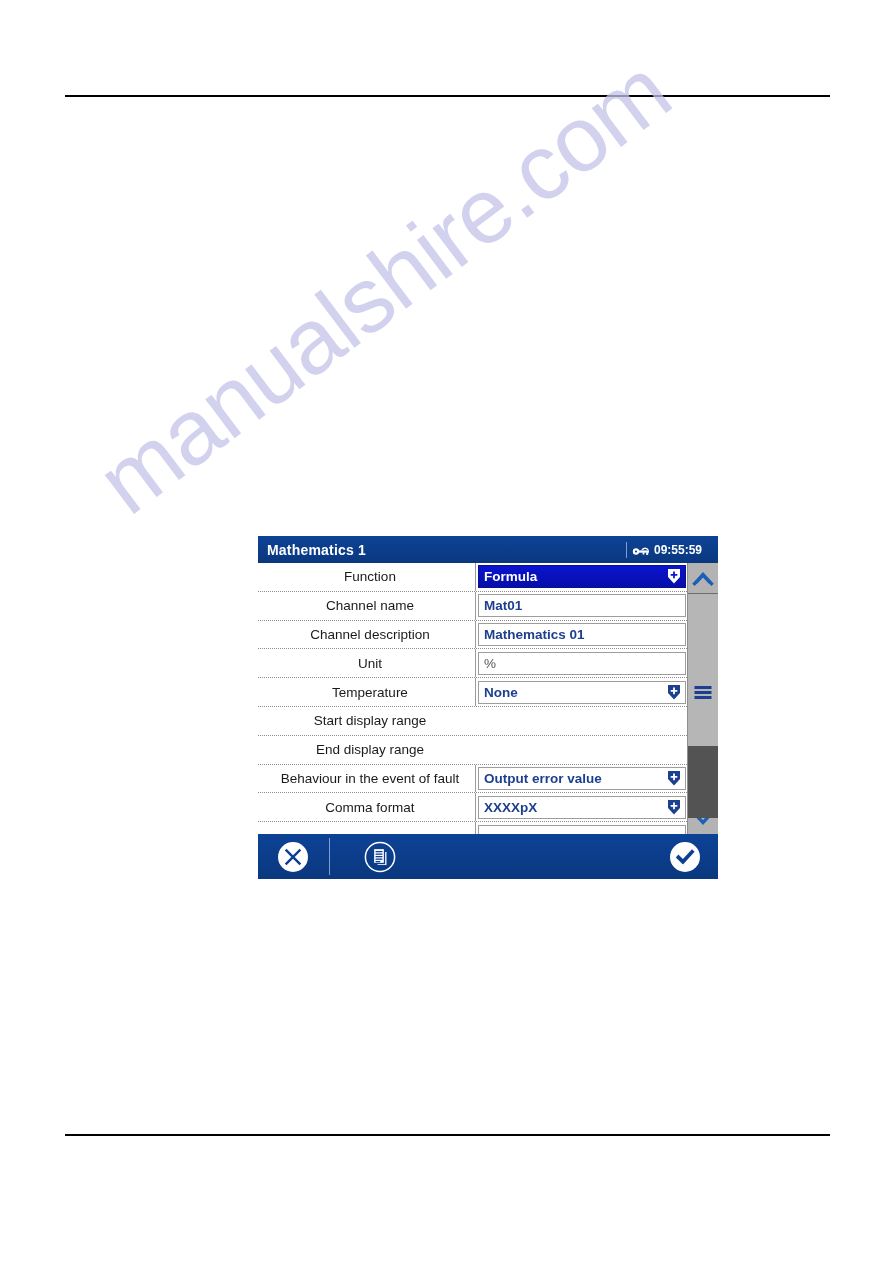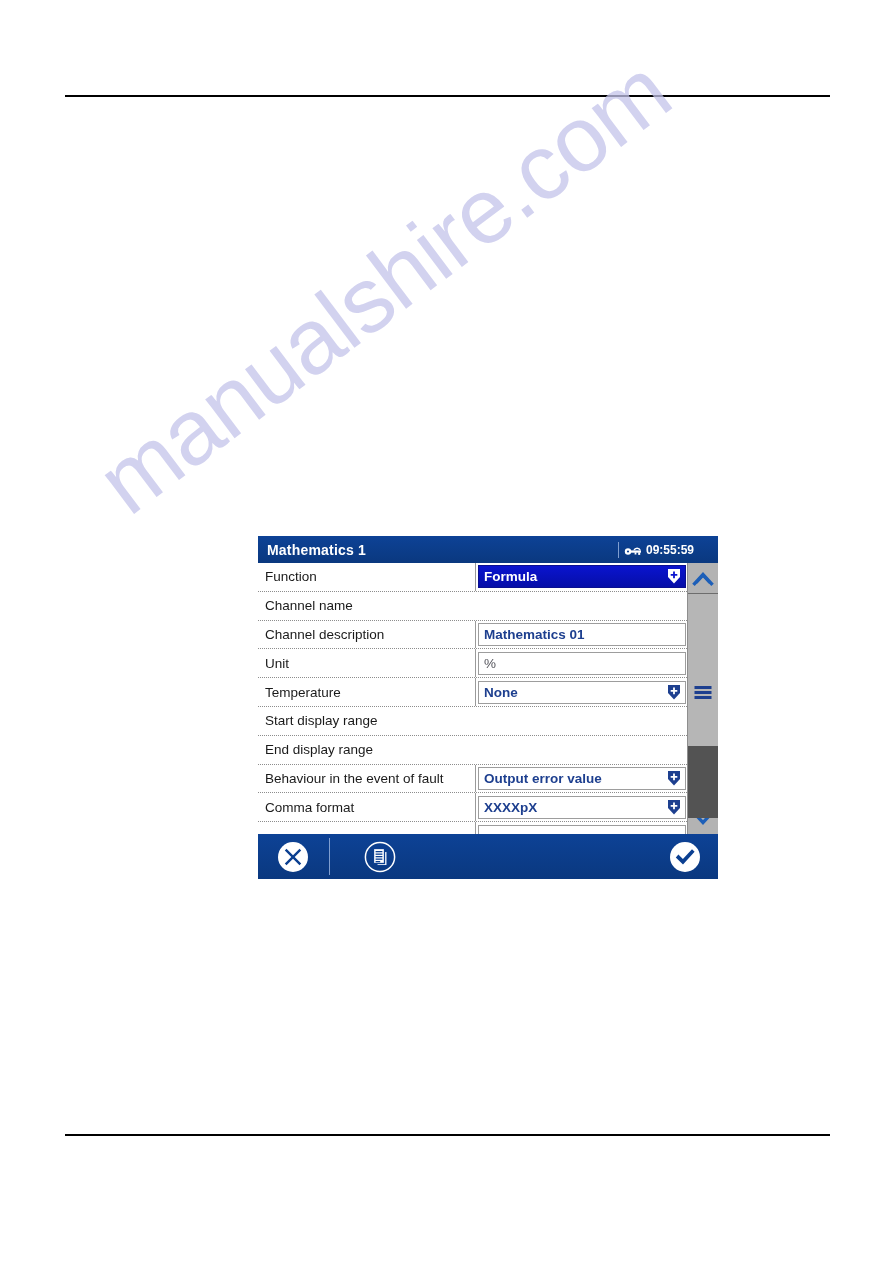--- a/index.html
+++ b/index.html
@@ -61,21 +61,21 @@
 
   
   .title-bar {
     position: relative;
     height: 27px;
     background: #0b3f91;
     background: linear-gradient(to bottom, #0d4296 0%, #0a387f 100%);
     display: flex;
     align-items: center;
     justify-content: space-between;
-    padding: 0 24px 0 9px;
+    padding: 0 16px 0 9px;
     box-sizing: border-box;
   }
   .title-bar .title-text {
     color: #ffffff;
     font-size: 14px;
     font-weight: bold;
     letter-spacing: 0.2px;
     white-space: nowrap;
   }
   .title-right {
@@ -122,20 +122,21 @@
 
   .row .label {
     width: 217px;
     flex: 0 0 217px;
     padding-left: 7px;
     box-sizing: border-box;
     font-size: 13.5px;
     color: #1a1a1a;
     white-space: nowrap;
     overflow: hidden;
+    text-align: center;
   }
 
   .row .field-wrap {
     flex: 1 1 auto;
     position: relative;
     height: 100%;
     display: flex;
     align-items: center;
     border-left: 1px solid #9a9a9a;
     padding-left: 2px;
@@ -302,20 +303,25 @@
             <svg class="dd-marker" viewBox="0 0 14 15">
               <path d="M1 0 H13 V8 L7 14.5 L1 8 Z" fill="#ffffff"></path>
               <path d="M6.1 2.6 h1.8 v2.4 h2.4 v1.8 h-2.4 v2.4 h-1.8 v-2.4 h-2.4 v-1.8 h2.4 z" fill="#0a14cf"></path>
             </svg>
           </div>
         </div>
       </div>
 
       <div class="row">
         <div class="label">Channel name</div>
+        <div class="field-wrap">
+          <div class="field">
+            <span class="value">Mat01</span>
+          </div>
+        </div>
       </div>
 
       <div class="row">
         <div class="label">Channel description</div>
         <div class="field-wrap">
           <div class="field">
             <span class="value">Mathematics 01</span>
           </div>
         </div>
       </div>

